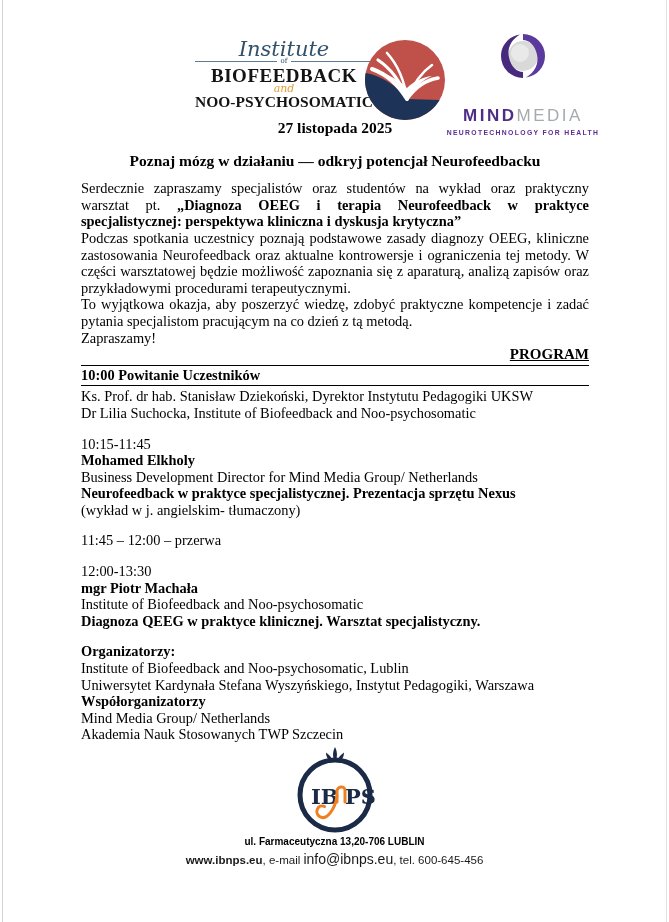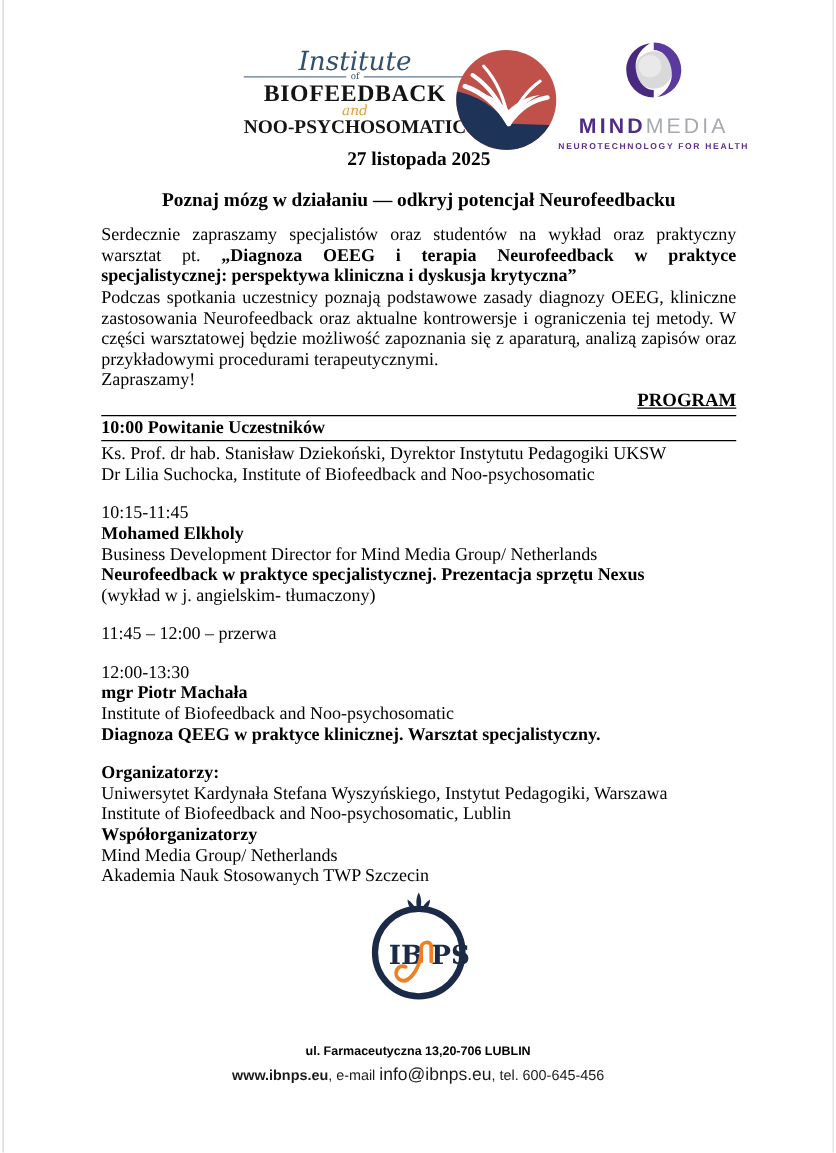--- a/index.html
+++ b/index.html
@@ -19,21 +19,21 @@
   .of-row { display:flex; align-items:center; margin-top:-3px; }
   .of-row .hline { flex:1; height:1px; background:#5d7common; background:#5d7a95; }
   .inst-of { font-family:"DejaVu Serif", serif; font-size:7px; color:#31506b; padding:0 4px; }
   .inst-bio { font-size:19px; font-weight:bold; letter-spacing:0.5px; color:#141414; line-height:19px; margin-top:1px; }
   .inst-and { font-family:"DejaVu Serif", serif; font-style:italic; font-weight:normal; font-size:11px;
               color:#e39b3b; line-height:8px; position:relative; z-index:2; }
   .inst-noo { font-size:15.5px; font-weight:bold; color:#141414; line-height:16px; margin-top:1px; }
 
   .logo-book { position:absolute; left:360px; top:35px; }
   .logo-mm { position:absolute; left:441px; top:32px; width:158px; text-align:center; }
-  .mm-name { font-family:"Liberation Sans", sans-serif; font-size:17px; letter-spacing:2.5px; margin-top:6px; white-space:nowrap; }
+  .mm-name { font-family:"Liberation Sans", sans-serif; font-size:17px; letter-spacing:2.5px; margin-top:22px; white-space:nowrap; }
   .mm-bold { font-weight:bold; color:#4f2d87; }
   .mm-light { color:#a6aaaf; }
   .mm-tag { font-family:"Liberation Sans", sans-serif; font-size:6.8px; font-weight:bold;
             color:#5b2d90; letter-spacing:1.35px; margin-top:3px; white-space:nowrap; }
 
   
   .content { position:absolute; top:120px; left:78px; right:77px; font-size:14.4px; line-height:16.6px; }
   .date { text-align:center; font-weight:bold; font-size:15.5px; }
   .org-lines { text-align:center; margin-top:9px; }
   .event-title { text-align:center; font-weight:bold; font-size:15.5px; margin-top:16px; }
@@ -104,20 +104,21 @@
   <div class="content">
 
     <div class="date">27 listopada 2025</div>
 
 
     <div class="event-title">Poznaj mózg w działaniu — odkryj potencjał Neurofeedbacku</div>
 
     <div class="intro">
       <p><span>Serdecznie zapraszamy specjalistów oraz studentów na wykład oraz praktyczny warsztat pt. </span><span class="b">„Diagnoza OEEG i terapia Neurofeedback w praktyce specjalistycznej: perspektywa kliniczna i dyskusja krytyczna”</span></p>
       <p>Podczas spotkania uczestnicy poznają podstawowe zasady diagnozy OEEG, kliniczne zastosowania Neurofeedback oraz aktualne kontrowersje i ograniczenia tej metody. W części warsztatowej będzie możliwość zapoznania się z aparaturą, analizą zapisów oraz przykładowymi procedurami terapeutycznymi.</p>
+      <p>To wyjątkowa okazja, aby poszerzyć wiedzę, zdobyć praktyczne kompetencje i zadać pytania specjalistom pracującym na co dzień z tą metodą.</p>
       <p>Zapraszamy!</p>
     </div>
 
     <div class="program-head"><span>PROGRAM</span></div>
     <div class="rule-top"></div>
 
     <div class="opening-title">10:00 Powitanie Uczestników</div>
     <div class="opening-lines">
       <div>Ks. Prof. dr hab. Stanisław Dziekoński, Dyrektor Instytutu Pedagogiki UKSW</div>
       <div>Dr Lilia Suchocka, Institute of Biofeedback and Noo-psychosomatic</div>
@@ -135,22 +136,22 @@
 
     <div class="session">
       <div>12:00-13:30</div>
       <div class="b">mgr Piotr Machała</div>
       <div>Institute of Biofeedback and Noo-psychosomatic</div>
       <div class="b">Diagnoza QEEG w praktyce klinicznej. Warsztat specjalistyczny.</div>
     </div>
 
     <div class="org-block">
       <div class="b">Organizatorzy:</div>
+      <div>Institute of Biofeedback and Noo-psychosomatic, Lublin</div>
       <div>Uniwersytet Kardynała Stefana Wyszyńskiego, Instytut Pedagogiki, Warszawa</div>
-      <div>Institute of Biofeedback and Noo-psychosomatic, Lublin</div>
       <div class="b">Współorganizatorzy</div>
       <div>Mind Media Group/ Netherlands</div>
       <div>Akademia Nauk Stosowanych TWP Szczecin</div>
     </div>
 
     <div class="ibnps-wrap">
       <svg width="94" height="94" viewBox="0 0 94 94">
         <circle cx="47" cy="51" r="35" fill="none" stroke="#1b2a47" stroke-width="5"></circle>
         <path d="M47,3 C44.4,8 44.4,13.5 47,18 C49.6,13.5 49.6,8 47,3 Z" fill="#1b2a47"></path>
         <path d="M38,8.5 C41,10.5 43.8,13.5 45.3,17.6 C40.8,17 38,13.6 38,8.5 Z" fill="#1b2a47"></path>

